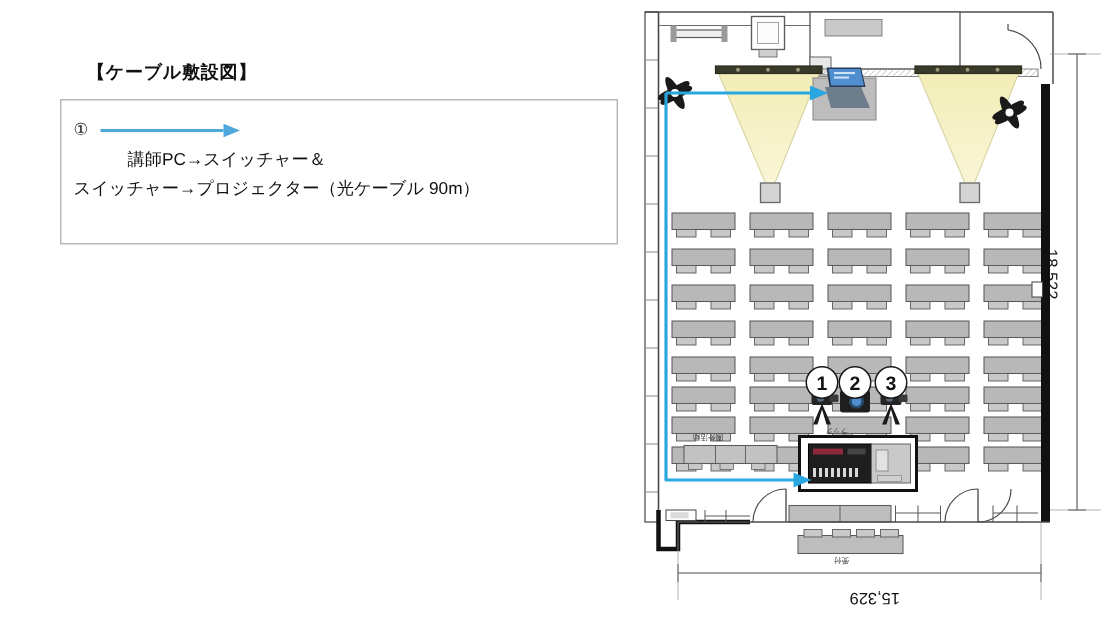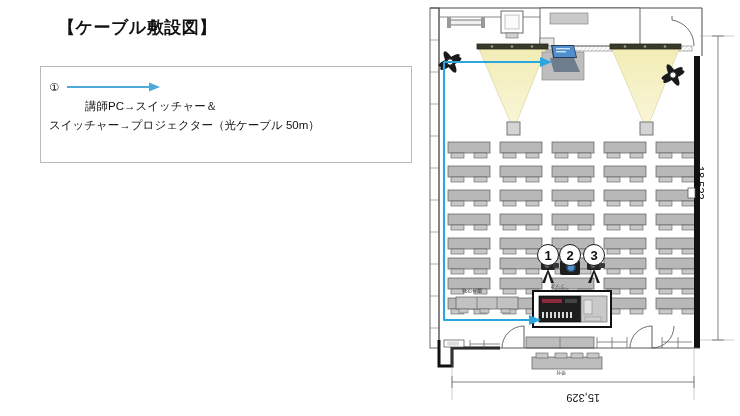--- a/index.html
+++ b/index.html
@@ -5,22 +5,22 @@
   html,body{margin:0;padding:0;}
   body{
     width:740px;height:416px;background:#ffffff;
     font-family:"Liberation Sans","DejaVu Sans",sans-serif;
     overflow:hidden;position:relative;
   }
   #root{position:absolute;left:0;top:0;width:740px;height:416px;}
 
   
   .doc-title{
-    position:absolute;left:58px;top:16px;
-    font-size:17px;font-weight:bold;color:#111;letter-spacing:.5px;
+    position:absolute;left:58px;top:40px;
+    font-size:12px;font-weight:bold;color:#111;letter-spacing:.5px;
     white-space:nowrap;
   }
   .legend-box{
     position:absolute;left:40px;top:66px;width:372px;height:97px;
     border:1px solid #b9b9b9;background:#fff;box-sizing:border-box;
   }
   .legend-row{
     position:absolute;left:8px;top:14px;display:flex;align-items:center;gap:6px;
   }
   .legend-num{font-size:11px;color:#111;line-height:1;}
@@ -67,21 +67,21 @@
 
   <div class="legend-box">
     <div class="legend-row">
       <span class="legend-num">①</span>
       <svg class="legend-arrow" width="98" height="12">
         <line x1="2" y1="6" x2="84" y2="6" stroke="#4FA8DC" stroke-width="2"></line>
         <polygon points="84,1.5 95,6 84,10.5" fill="#4FA8DC"></polygon>
       </svg>
     </div>
     <div class="legend-line1">講師PC→スイッチャー＆</div>
-    <div class="legend-line2">スイッチャー→プロジェクター（光ケーブル 50m）</div>
+    <div class="legend-line2">スイッチャー→プロジェクター（光ケーブル 90m）</div>
   </div>
 
   <div class="plan">
     <svg width="318" height="416" viewBox="0 0 318 416">
       <defs>
         <linearGradient id="beam" x1="0" y1="0" x2="0" y2="1">
           <stop offset="0%" stop-color="#f2edb6"></stop>
           <stop offset="100%" stop-color="#faf6d8"></stop>
         </linearGradient>
         <pattern id="hatch" width="4" height="4" patternUnits="userSpaceOnUse">

